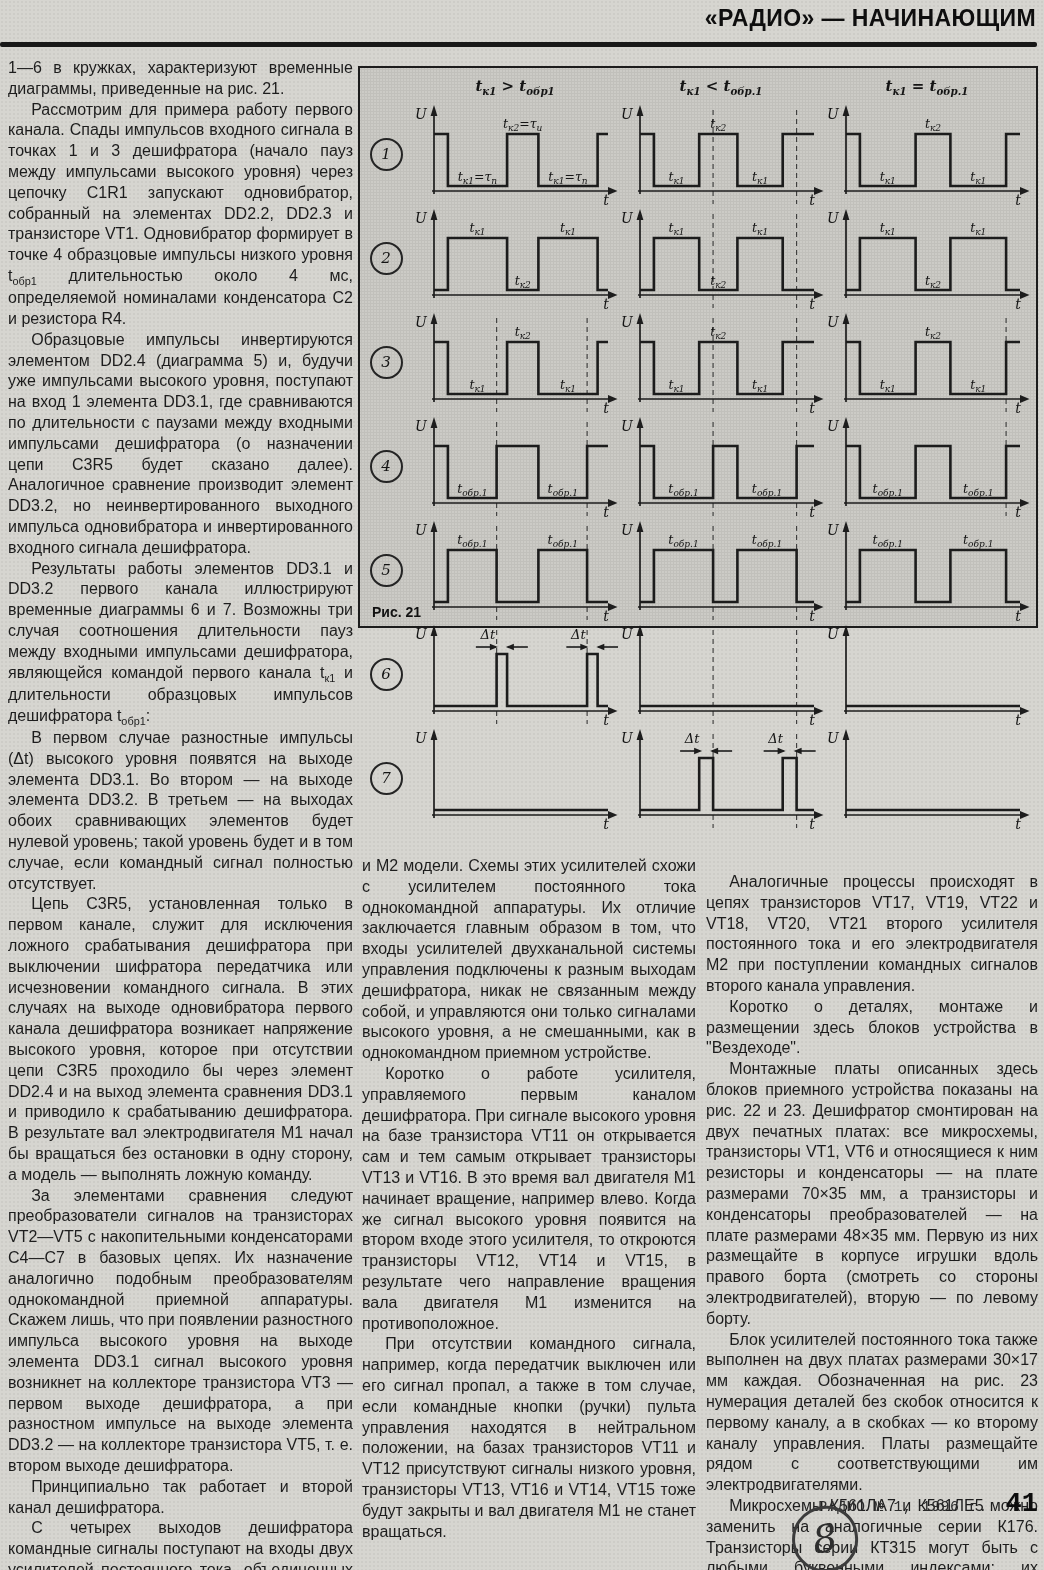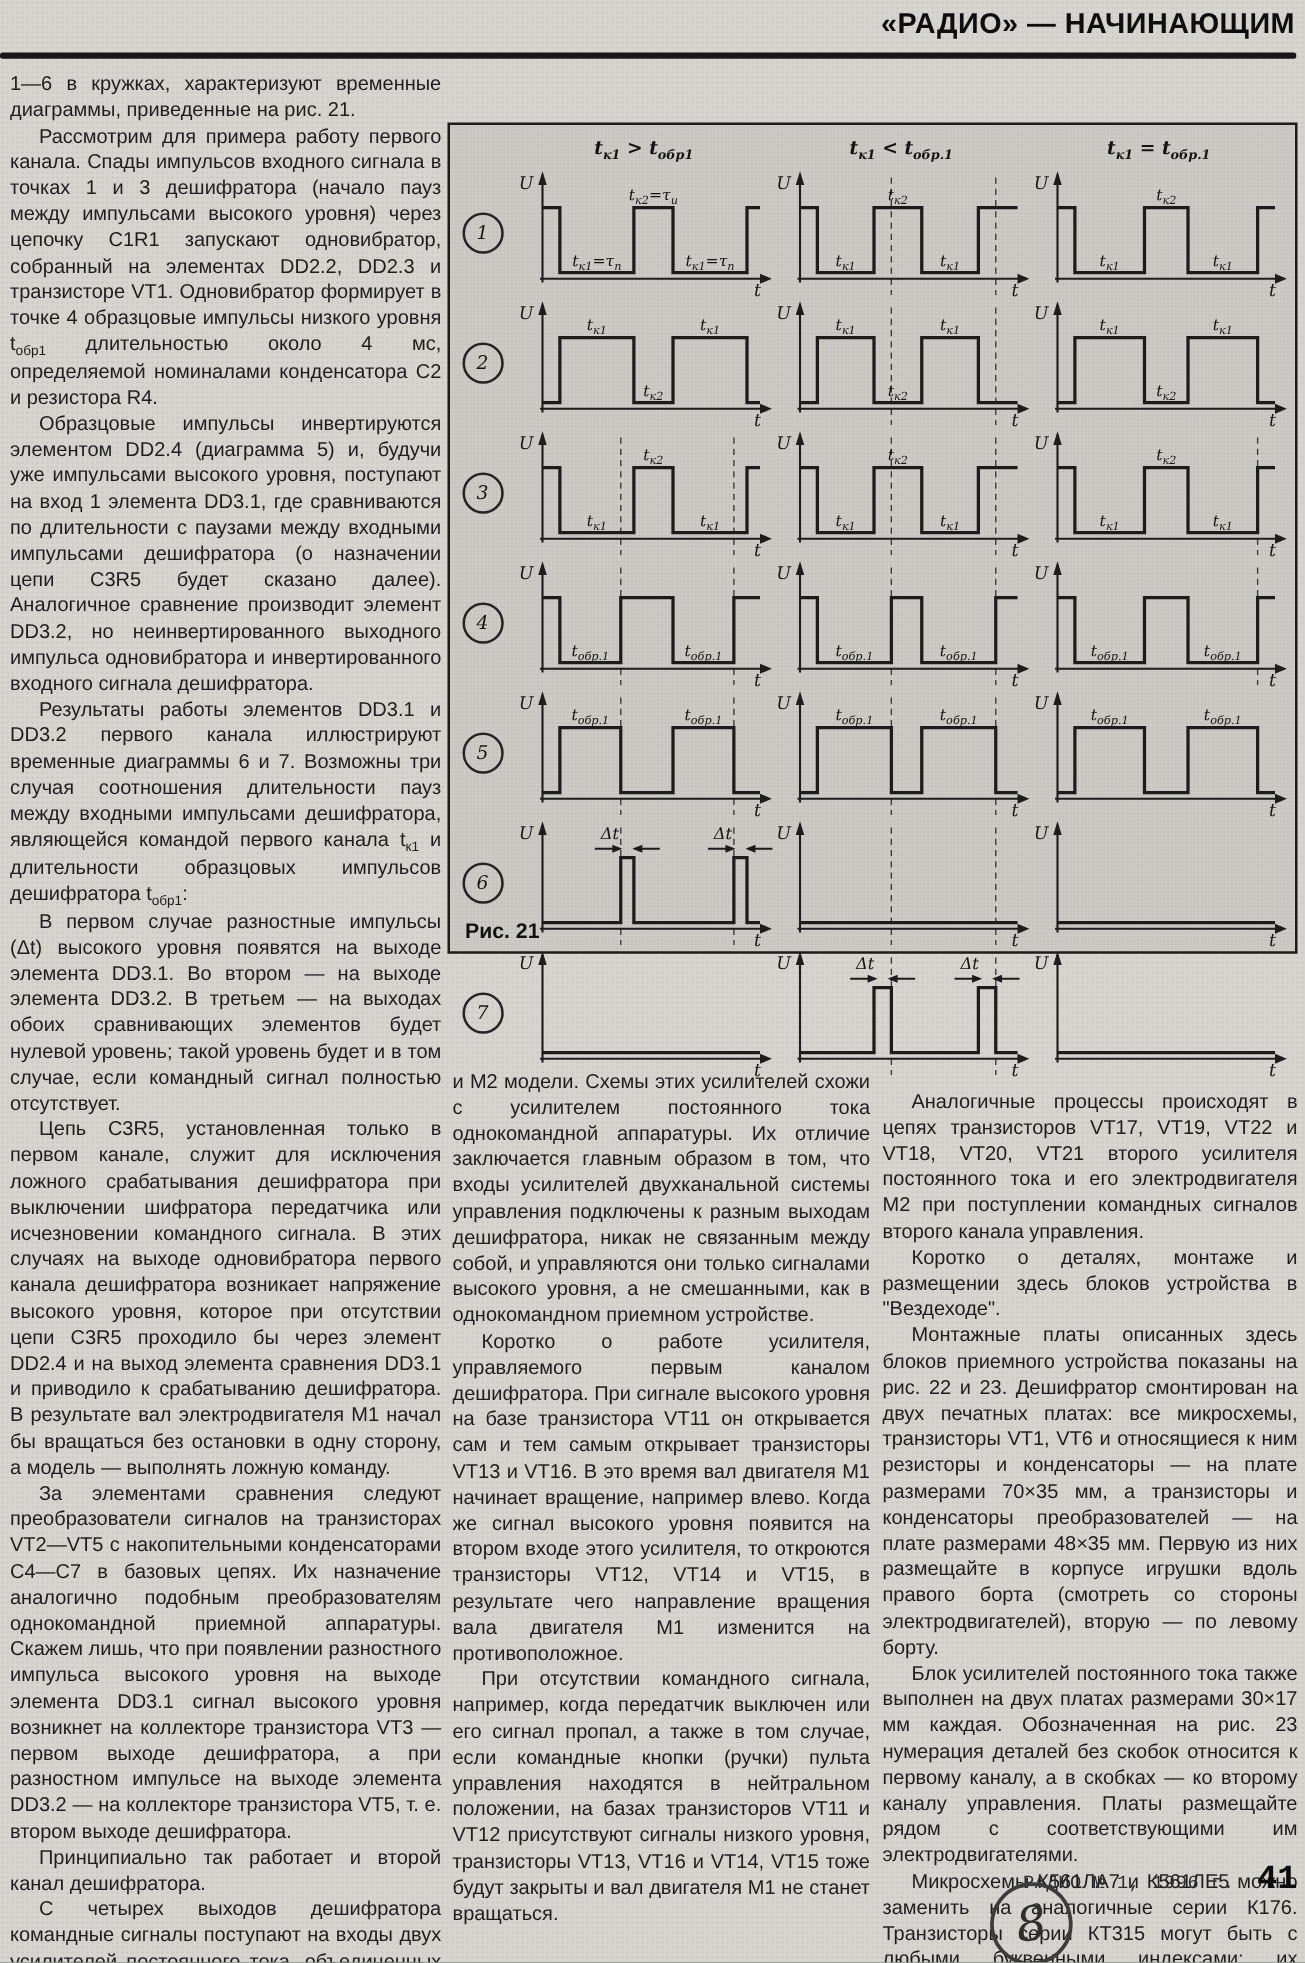--- a/index.html
+++ b/index.html
@@ -13,34 +13,34 @@
   .rule{position:absolute;top:42px;left:0;width:1037px;height:5px;background:#181818;border-radius:2px;}
   .col{position:absolute;text-align:justify;font-size:16px;line-height:1.3;color:#1d1d1d;}
   .col p{margin:0;}
   .col p.ind{text-indent:1.45em;}
   .col p.formula{text-align:center;text-indent:0;margin:9px 0 7px 0;}
   sub{font-size:68%;}
   .left{left:8px;top:58px;width:345px;}
   .mid{left:362px;top:856px;width:334px;}
   .right{left:706px;top:872px;width:332px;}
 
-  .figure{position:absolute;left:358px;top:66px;width:680px;height:665px;
+  .figure{position:absolute;left:358px;top:66px;width:680px;height:562px;
         background:#cccbc6;
         background-image:radial-gradient(rgba(0,0,0,.055) 1px,transparent 1.2px);
         background-size:3px 3px;
-        border:2px solid #1c1c1c;box-sizing:border-box;margin-top:32px;}
+        border:2px solid #1c1c1c;box-sizing:border-box;}
   .fig-headers{display:flex;margin-left:52px;padding-top:9px;height:25px;}
   .fig-headers span{width:206px;text-align:center;
         font-family:"DejaVu Serif",serif;font-style:italic;font-weight:bold;font-size:15px;color:#141414;}
   .fig-row{display:flex;height:104px;}
   .fig-gutter{width:52px;display:flex;align-items:center;justify-content:center;}
   .fig-num{width:29px;height:29px;border:2px solid #242424;border-radius:50%;
         display:flex;align-items:center;justify-content:center;
         font-family:"DejaVu Serif",serif;font-style:italic;font-size:15px;color:#141414;}
-  .fig-caption{position:absolute;left:12px;bottom:6px;font-weight:bold;font-size:17px;color:#111;}
+  .fig-caption{position:absolute;left:12px;bottom:6px;font-weight:bold;font-size:14px;color:#111;}
   .wl{font-family:"DejaVu Serif",serif;font-style:italic;fill:#141414;}
 
   .footer{position:absolute;left:700px;top:1489px;width:338px;text-align:right;white-space:nowrap;font-family:Liberation Mono, monospace;}
   .footer .journal{font-size:15px;color:#2b2b2b;letter-spacing:.4px;}
   .footer .pagenum{font-size:27px;font-weight:bold;margin-left:18px;color:#0d0d0d;}
   .handmark{position:absolute;left:792px;top:1506px;width:60px;height:60px;border:3px solid #3c3c3c;
         border-radius:52% 48% 50% 50%;transform:rotate(-8deg);
         display:flex;align-items:center;justify-content:center;
         font-family:"DejaVu Serif",serif;font-style:italic;font-size:38px;color:#2e2e2e;}
 </style>

